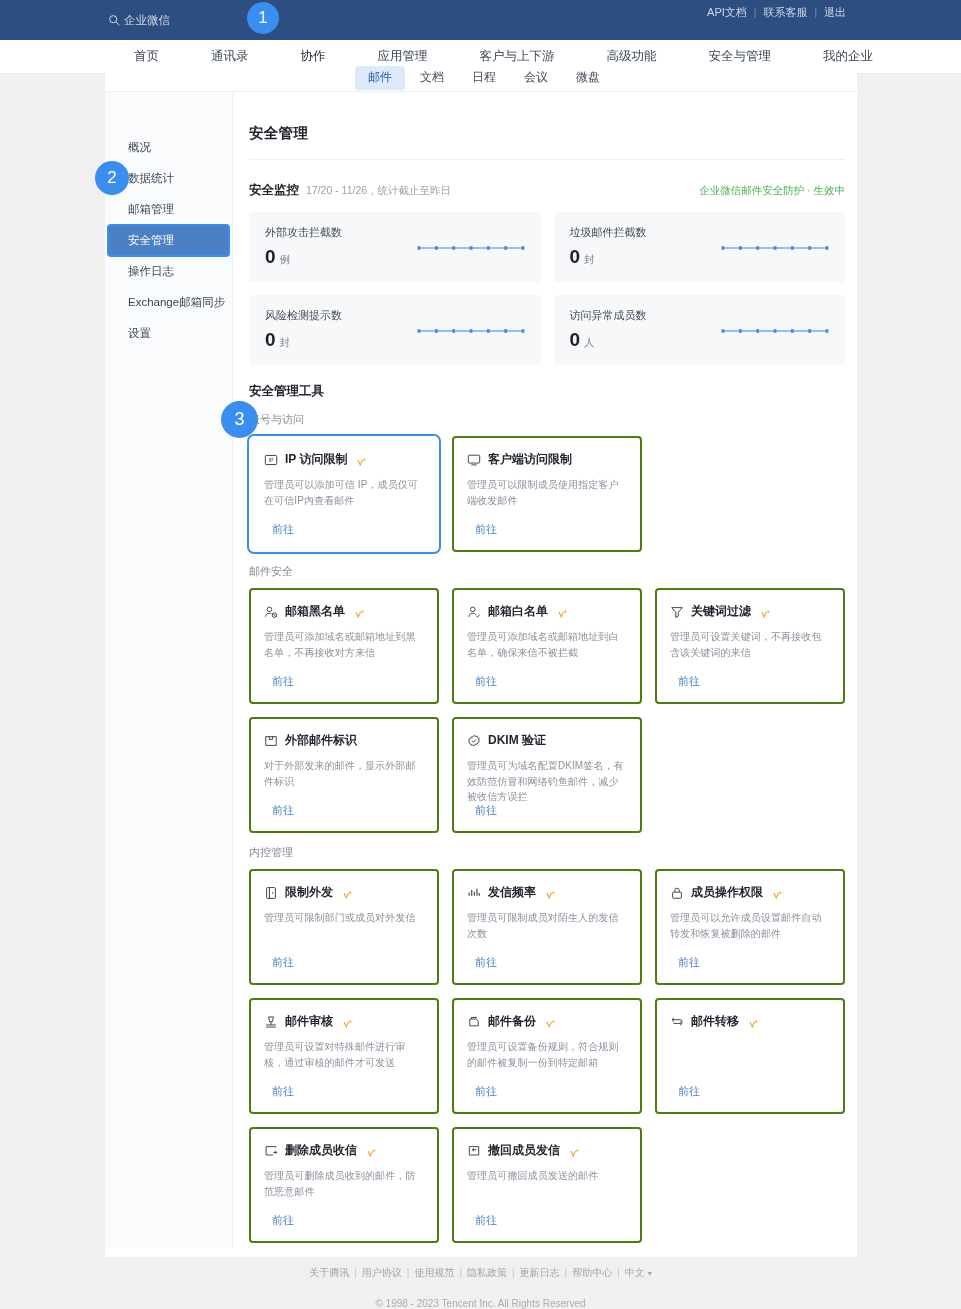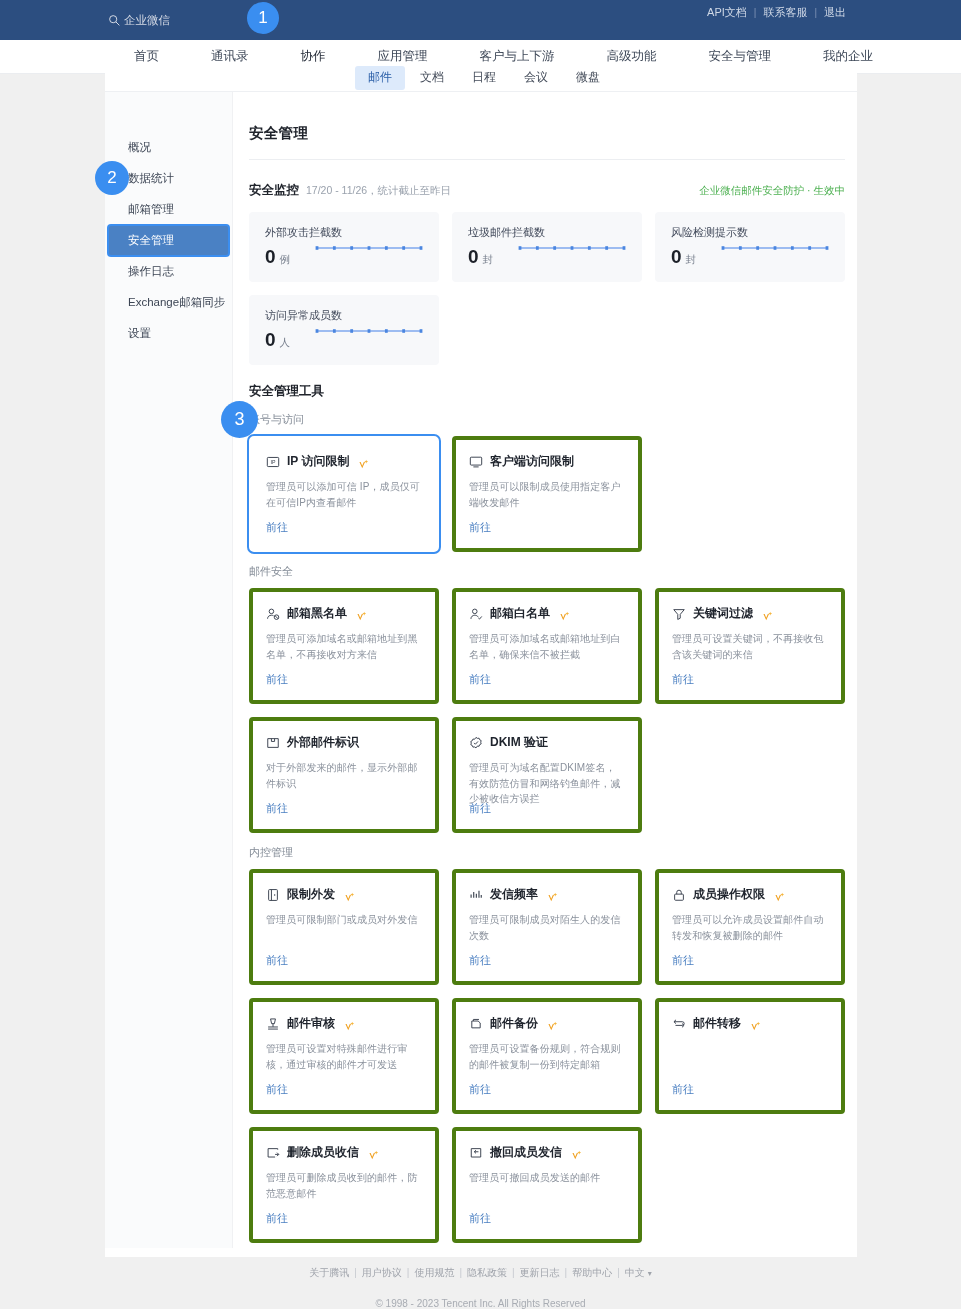--- a/index.html
+++ b/index.html
@@ -91,56 +91,56 @@
   .section-head {
     display: flex; align-items: baseline; padding: 22px 0 13px 0;
   }
   .section-head .t { font-size: 12.5px; font-weight: bold; color: #20242c; }
   .section-head .sub { font-size: 10.5px; color: #9aa2ad; margin-left: 7px; }
   .section-head .right {
     margin-left: auto; font-size: 10.5px; color: #4cb050;
   }
 
   
-  .stats { display: grid; grid-template-columns: 1fr 1fr 1fr; gap: 13px 13px; }
+  .stats { display: grid; grid-template-columns: 1fr 1fr; gap: 13px 13px; }
   .stat {
     background: #f7f8fa; border-radius: 4px; height: 70px;
     padding: 13px 16px 0 16px; position: relative;
   }
   .stat .lbl { font-size: 11px; color: #41495a; }
   .stat .valrow { display: flex; align-items: baseline; margin-top: 7px; }
   .stat .val { font-size: 19px; font-weight: bold; color: #1c2028; line-height: 1; }
   .stat .unit { font-size: 10.5px; color: #747c8a; margin-left: 4px; }
   .spark { position: absolute; right: 16px; bottom: 23px; }
 
   
   .tools-title { font-size: 12.5px; font-weight: bold; color: #20242c; padding-top: 18px; }
   .group-label { font-size: 11px; color: #838b96; padding: 12px 0 9px 0; }
 
   .grid3 { display: grid; grid-template-columns: repeat(3, 190px); gap: 13px; }
   .card {
-    width: 190px; height: 116px; border: 4px solid #4d7c0f; border-radius: 4px;
+    width: 190px; height: 116px; border: 2px solid #4d7c0f; border-radius: 4px;
     background: #fff; padding: 13px 13px 0 13px; position: relative;
     display: flex; flex-direction: column; cursor: pointer;
   }
   .card.highlight {
     outline: 2px solid #3b8ef0; outline-offset: 0px; border-color: #fff;
     border-radius: 5px;
   }
   .card-head { display: flex; align-items: center; gap: 7px; }
   .card-ico { width: 14px; height: 14px; flex-shrink: 0; color: #3a424f; }
   .card-ico svg { display: block; }
   .card-title { font-size: 12px; font-weight: bold; color: #1f242d; white-space: nowrap; }
   .vplus { margin-left: 2px; width: 11px; height: 12px; flex-shrink: 0; }
   .card-desc {
     font-size: 10px; color: #8a919c; line-height: 1.55; margin-top: 9px;
     letter-spacing: .1px;
   }
   .card-link {
-    position: absolute; left: 13px; bottom: 13px;
+    position: absolute; left: 21px; bottom: 13px;
     font-size: 11px; color: #4a7fc1; cursor: pointer;
   }
 
   
   .badge {
     position: absolute; border-radius: 50%; background: #3a8ef0; color: #fff;
     display: flex; align-items: center; justify-content: center;
     font-size: 17px; font-family: "Liberation Sans", sans-serif; z-index: 40;
   }
   #badge1 { left: 247px; top: 2px; width: 32px; height: 32px; }

